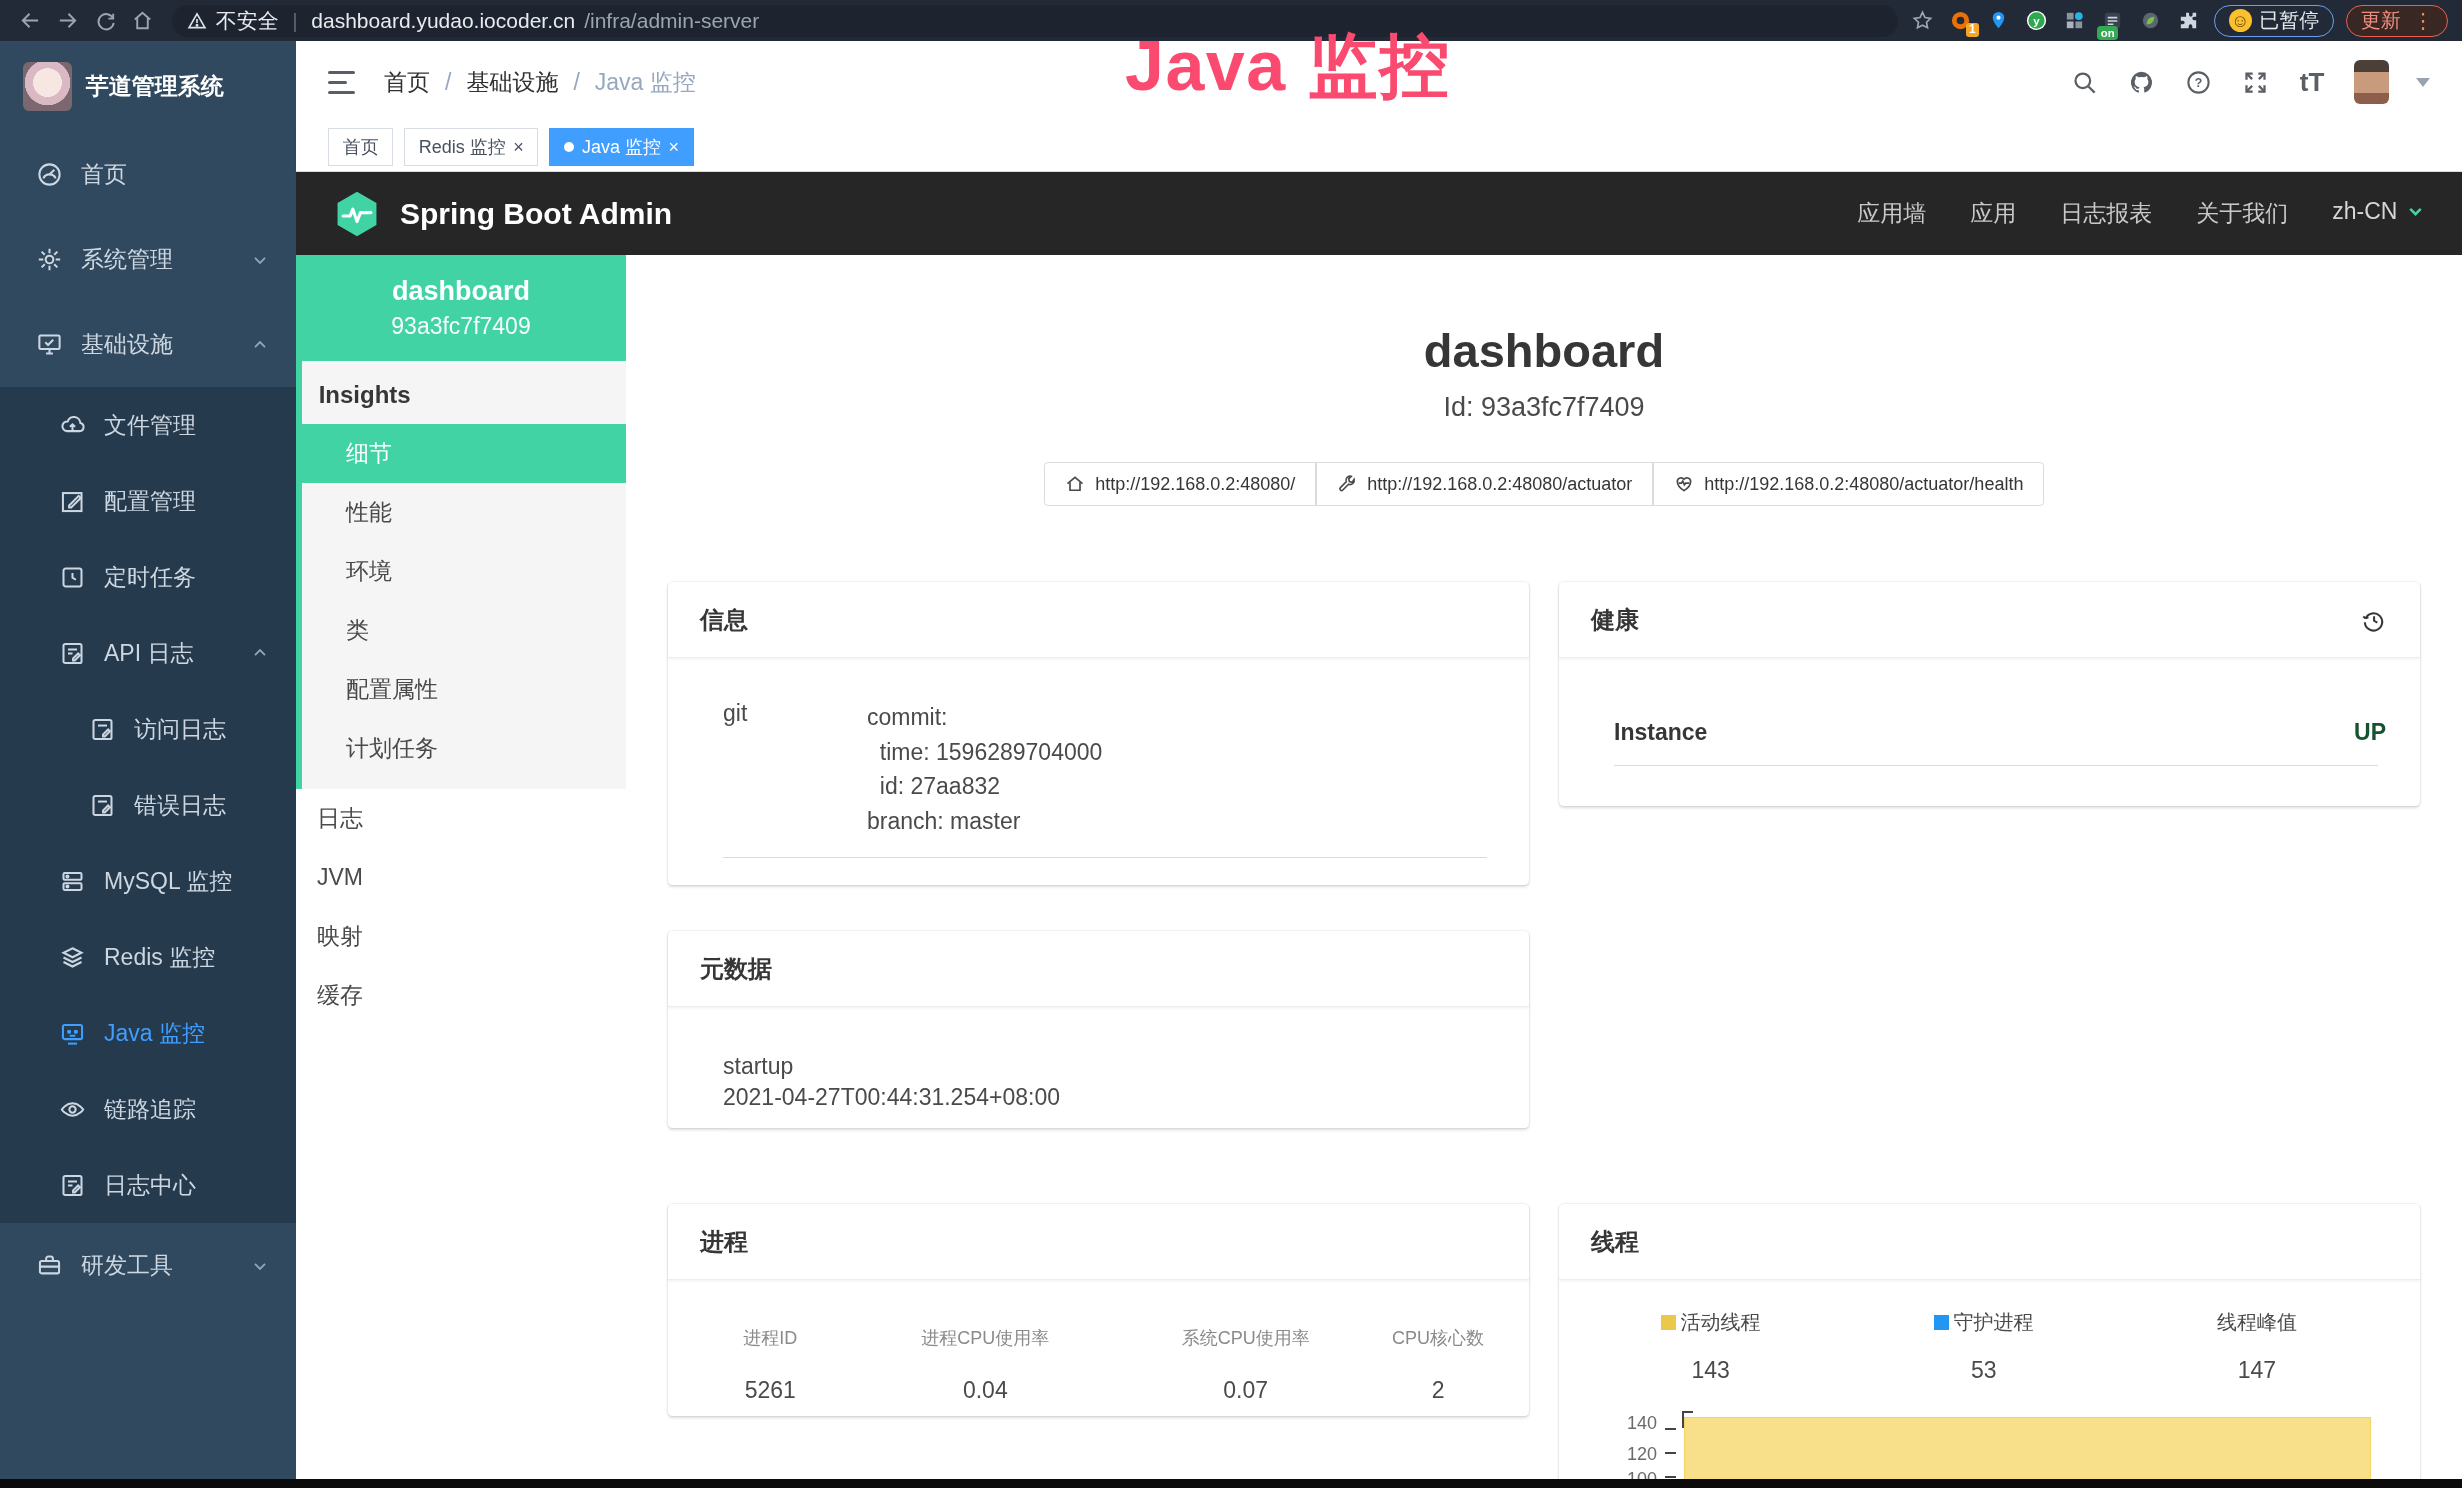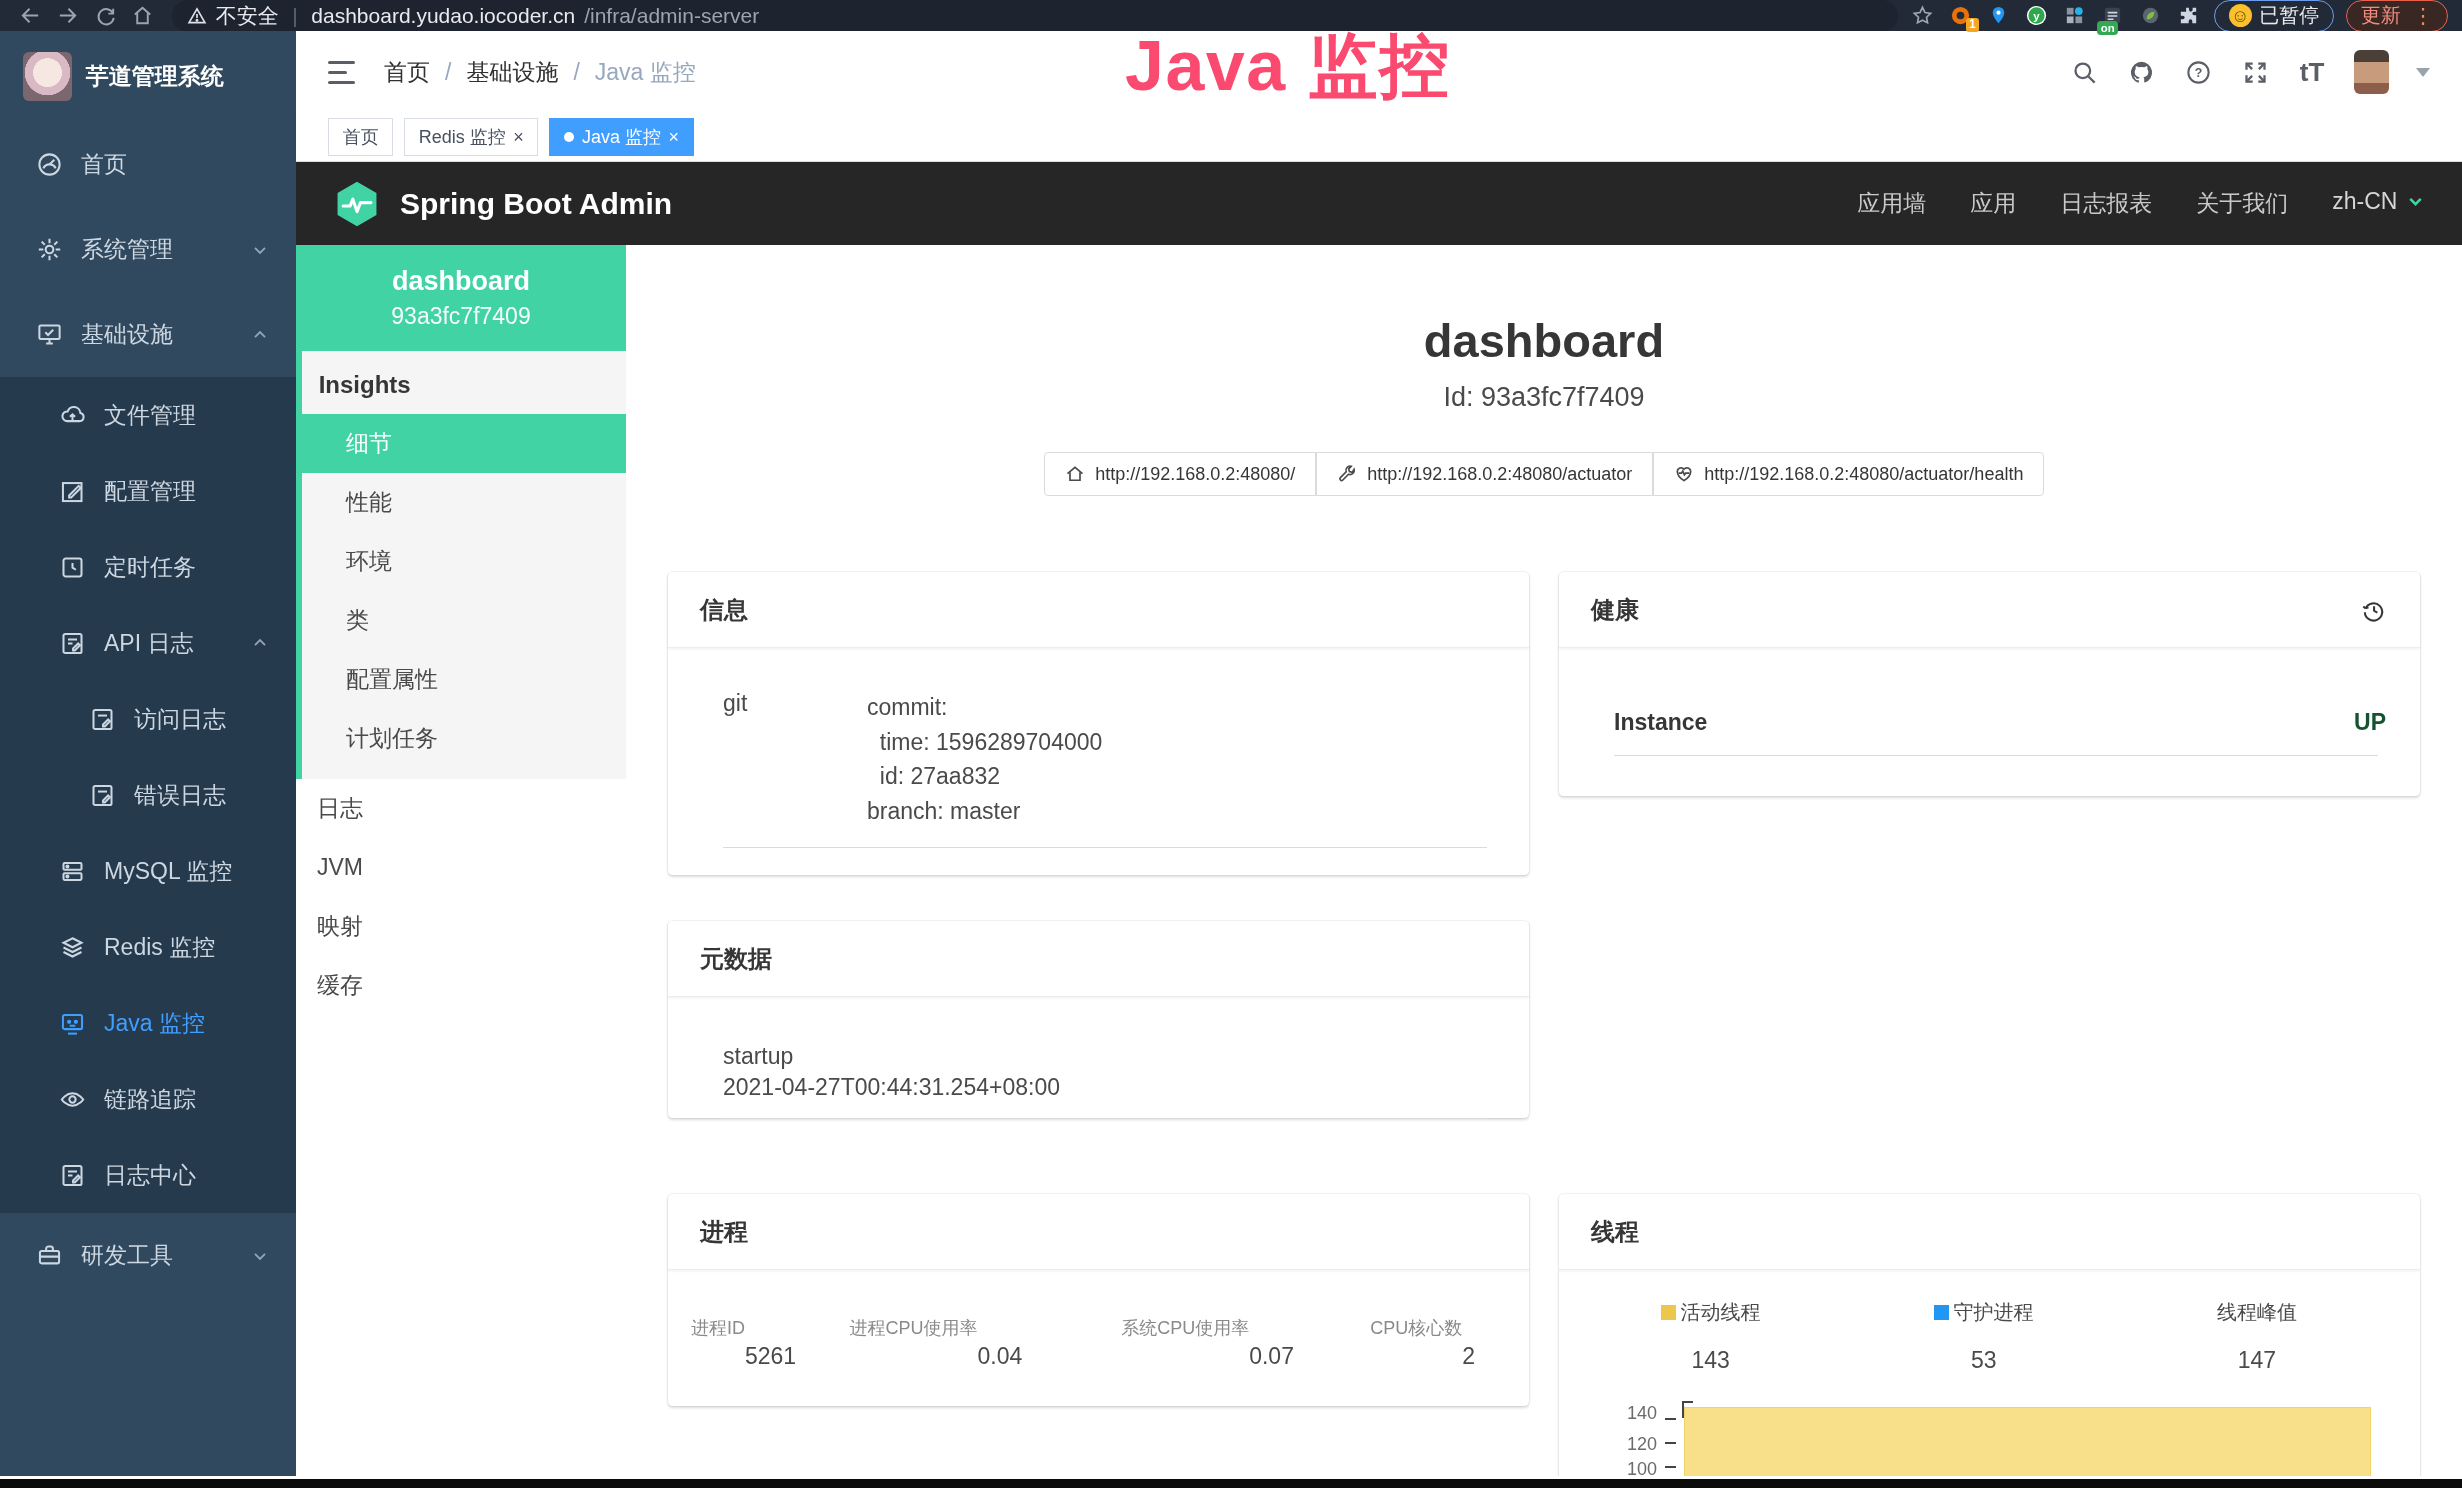--- a/index.html
+++ b/index.html
@@ -1,20 +1,20 @@
 <!DOCTYPE html>
 <html style="font-size:12px"><head>
 <meta charset="utf-8">
 <style>
   * { margin:0; padding:0; box-sizing:border-box; }
   html,body { width:2462px; height:1489px; overflow:hidden;
     font-family:"Liberation Sans","DejaVu Sans",sans-serif; background:#fff; position:relative; }
 
   
-  .browser-bar { height:31px; background:#232a37; display:flex; align-items:center; padding:0 13.7px; gap:4.6px; }
+  .browser-bar { height:41px; background:#232a37; display:flex; align-items:center; padding:0 13.7px; gap:4.6px; }
   .nav-ic { width:33px; height:33px; display:flex; align-items:center; justify-content:center; color:#9aa5b1; flex:0 0 auto; }
   .nav-ic svg { width:23px; height:23px; }
   .url-pill { height:32px; flex:1; background:#1d2430; border-radius:16px; display:flex; align-items:center;
     padding:0 15px; margin:0 7.6px; color:#e8eaed; font-size:21px; gap:9px; min-width:0; }
   .url-pill .warn { color:#dfe3e8; display:flex; align-items:center; gap:6px; }
   .url-pill .warn svg { width:20px; height:20px; }
   .url-sep { color:#5d6673; margin:0 4.6px; }
   .url-host { color:#e8eaed; white-space:nowrap; }
   .url-path { color:#9aa5b1; white-space:nowrap; }
   .ext-area { display:flex; align-items:center; gap:12px; flex:0 0 auto; }
@@ -140,21 +140,21 @@
   .health-row { padding-top:61px; display:flex; align-items:center; }
   .health-key { font-size:23px; font-weight:600; color:#363636; }
   .health-val { margin-left:auto; font-size:23px; font-weight:bold; }
   .health-div { margin-top:19px; }
 
   .meta-kv { padding-top:46px;flex-direction:column; }
   .meta-key { width:182px; }
   .meta-div { margin-top:13.7px; }
 
   .proc-body { padding:46px 23px 0; display:flex; text-align:center; }
-  .proc-col { display:flex; flex-direction:row;text-align:center; }
+  .proc-col { display:flex; flex-direction:column;text-align:center; }
   .proc-col .h { font-size:18px; color:#8a8a8a; }
   .proc-col .v { font-size:23px; color:#4a4a4a; margin-top:27px; }
   .pc1{flex:14;} .pc2{flex:30;} .pc3{flex:24;} .pc4{flex:22;} .pc5{flex:12;}
 
   .thr-body { padding:29px 26.5px 0 15px; }
   .legend-row { display:flex; }
   .leg { flex:1; text-align:center; }
   .leg-lab { font-size:20px; color:#4a4a4a; display:inline-flex; align-items:center; gap:4.6px; }
   .swatch { width:15px; height:15px; display:inline-block; }
   .leg-val { font-size:23px; color:#4a4a4a; margin-top:21px; }

